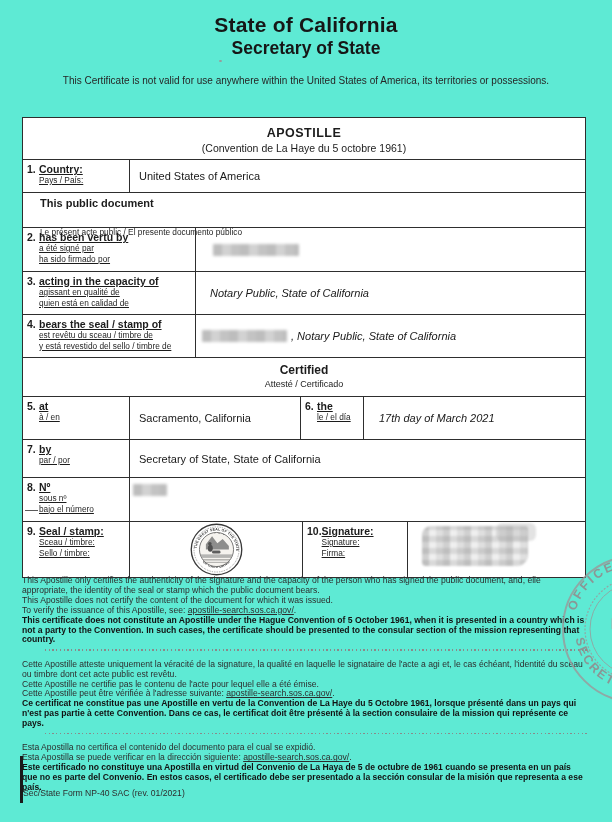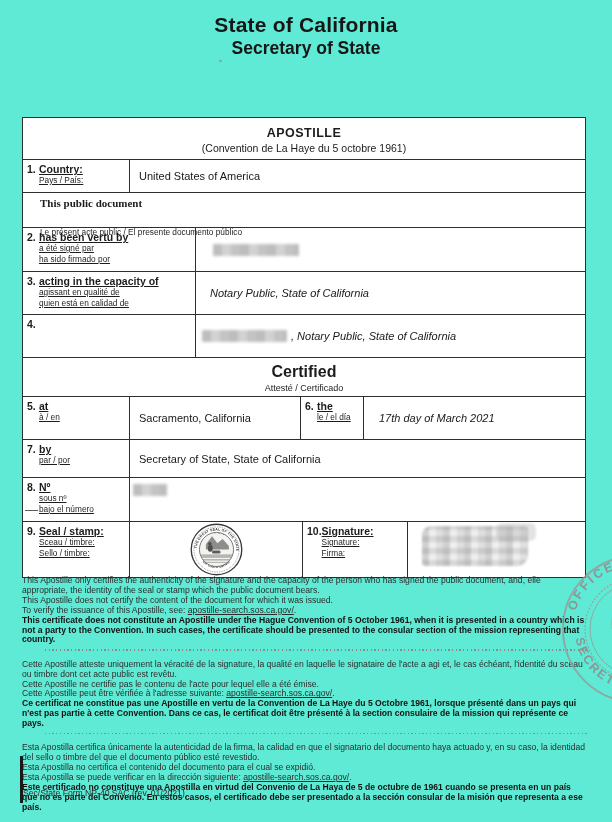--- a/index.html
+++ b/index.html
@@ -47,23 +47,23 @@
   .grow   { flex:1; min-width:0; }
 
   .lab { display:flex; padding:3px 2px 2px 4px; }
   .num { font-weight:bold; font-size:10.5px; min-width:12px; flex:none; }
   .stack { min-width:0;text-decoration:underline; }
   .stack .en  { font-weight:bold; font-size:10.5px; line-height:12px; }
   .stack .sub { font-size:8.3px; line-height:9.5px; margin-top:1px; color:#242424; }
 
   .val { display:flex; align-items:center; padding-left:9px; font-size:11px; color:#191919; }
   .italic { font-style:italic; }
-  .pd-en  { font-size:11px; font-weight:bold;font-family:Liberation Serif, serif; }
+  .pd-en  { font-size:11px; font-weight:bold; }
   .pd-sub { font-size:8.3px; margin-top:18px; color:#242424; }
-  .cert-h { font-size:16px; font-weight:bold; }
+  .cert-h { font-size:12px; font-weight:bold; }
   .cert-s { font-size:9px; margin-top:2px; }
 
   .dash-artifact { position:relative; }
   .dash-artifact::before { content:""; position:absolute; left:-14px; top:5px; width:13px; height:1.4px; background:#5a5a5a; }
 
   
   .redact {
     background-image:repeating-linear-gradient(90deg,#bdbdbd 0 9px,#d2d2d2 9px 18px,#c3c3c3 18px 27px);
     filter:blur(1.6px); border-radius:1px; flex:none;
   }
@@ -97,20 +97,21 @@
 </head>
 <body>
 
 <div class="page">
 
   <div class="doc-header">
     <div class="t1">State of California</div>
     <div class="t2">Secretary of State</div>
   </div>
   <div class="speck"></div>
+  <div class="disclaimer">This Certificate is not valid for use anywhere within the United States of America, its territories or possessions.</div>
 
   <div class="tbl">
 
     <div class="row r-head">
       <div class="apostille-h">APOSTILLE</div>
       <div class="apostille-s">(Convention de La Haye du 5 octobre 1961)</div>
     </div>
 
     <div class="row r-country">
       <div class="cell w-lab lab">
@@ -150,20 +151,25 @@
           <div class="sub">agissant en qualité de</div>
           <div class="sub">quien está en calidad de</div>
         </div>
       </div>
       <div class="cell grow val italic" style="padding-left:14px;">Notary Public, State of California</div>
     </div>
 
     <div class="row r-bears">
       <div class="cell w-wlab lab">
         <span class="num">4.</span>
+        <div class="stack">
+          <div class="en">bears the seal / stamp of</div>
+          <div class="sub">est revêtu du sceau / timbre de</div>
+          <div class="sub">y está revestido del sello / timbre de</div>
+        </div>
       </div>
       <div class="cell grow val" style="padding-left:6px;">
         <div class="redact rd-seal"></div>
         <span class="italic">, Notary Public, State of California</span>
       </div>
     </div>
 
     <div class="row r-cert">
       <div class="cert-h">Certified</div>
       <div class="cert-s">Attesté / Certificado</div>
@@ -277,21 +283,20 @@
     </div>
     <div class="dotline"></div>
     <div>
       <div>Cette Apostille atteste uniquement la véracité de la signature, la qualité en laquelle le signataire de l'acte a agi et, le cas échéant, l'identité du sceau ou timbre dont cet acte public est revêtu.</div>
       <div>Cette Apostille ne certifie pas le contenu de l'acte pour lequel elle a été émise.</div>
       <div><span>Cette Apostille peut être vérifiée à l'adresse suivante: </span><span class="fn-link">apostille-search.sos.ca.gov/</span><span>.</span></div>
       <div class="fn-b">Ce certificat ne constitue pas une Apostille en vertu de la Convention de La Haye du 5 Octobre 1961, lorsque présenté dans un pays qui n'est pas partie à cette Convention. Dans ce cas, le certificat doit être présenté à la section consulaire de la mission qui représente ce pays.</div>
     </div>
     <div class="dotline"></div>
     <div>
-      <div>Esta Apostilla certifica únicamente la autenticidad de la firma, la calidad en que el signatario del documento haya actuado y, en su caso, la identidad del sello o timbre del que el documento público esté revestido.</div>
       <div>Esta Apostilla no certifica el contenido del documento para el cual se expidió.</div>
       <div><span>Esta Apostilla se puede verificar en la dirección siguiente: </span><span class="fn-link">apostille-search.sos.ca.gov/</span><span>.</span></div>
       <div class="fn-b">Este certificado no constituye una Apostilla en virtud del Convenio de La Haya de 5 de octubre de 1961 cuando se presenta en un país que no es parte del Convenio.  En estos casos, el certificado debe ser presentado a la sección consular de la misión que representa a ese país.</div>
     </div>
   </div>
 
   <div class="form-number">Sec/State Form NP-40 SAC (rev. 01/2021)</div>
   <div class="edge-line"></div>
 
   <svg class="corner-stamp" viewBox="0 0 160 160">

